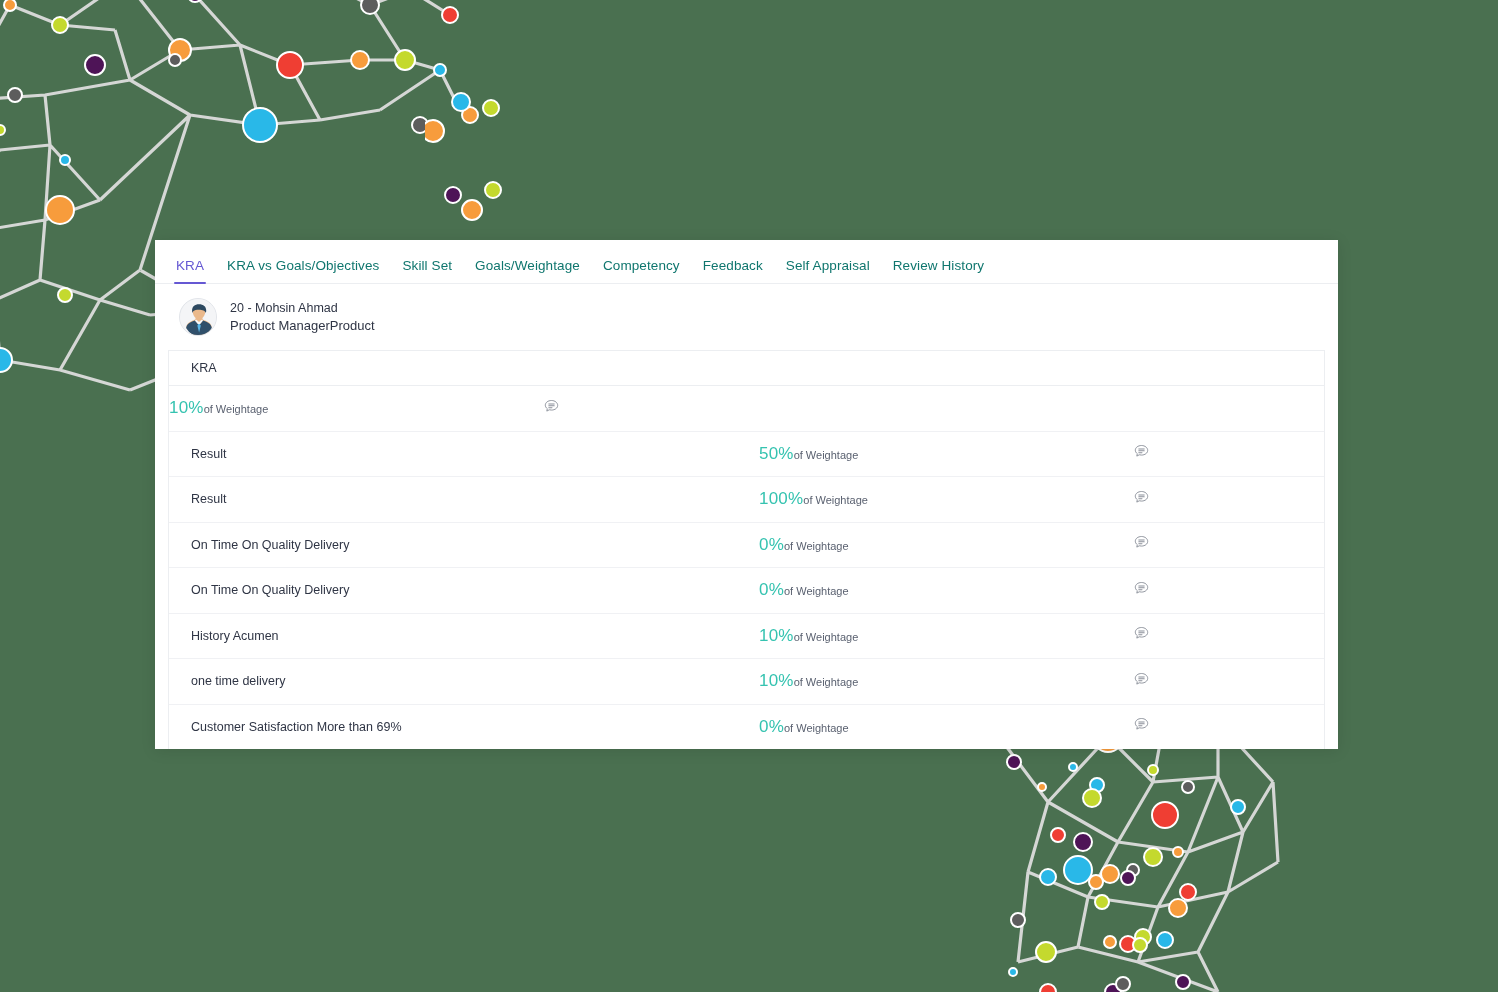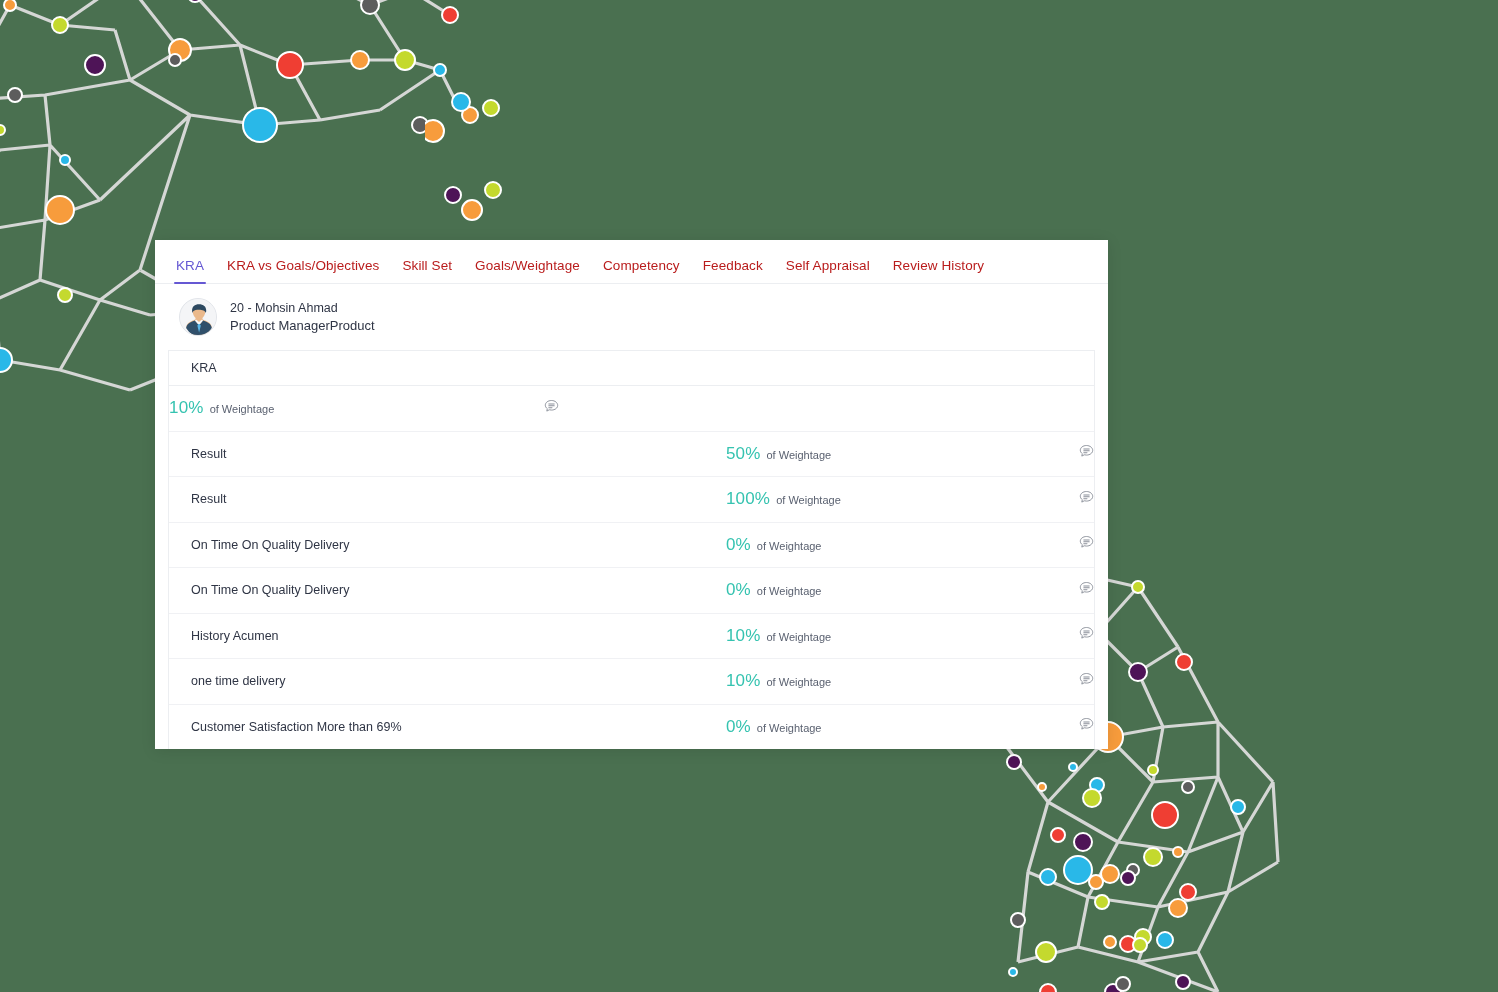--- a/index.html
+++ b/index.html
@@ -23,39 +23,39 @@
     pointer-events: none;
   }
   #net-topleft  { left: -60px; top: -30px;  width: 560px; height: 430px; }
   #net-bottomright { right: -10px; bottom: -10px; width: 520px; height: 450px; }
 
   
   .card {
     position: absolute;
     left: 155px;
     top: 240px;
-    width: 953px;
+    width: 1183px;
     height: 509px;
     background: #ffffff;
     box-shadow: 0 2px 14px rgba(0,0,0,0.10);
     overflow: hidden;
   }
 
   
   .tabbar {
     height: 44px;
     border-bottom: 1px solid #eceef1;
     display: flex;
     align-items: flex-end;
     padding: 0 12px 0 12px;
   }
   .tab {
     position: relative;
     font-size: 13.5px;
-    color: #b91c1c;
+    color: #0f766e;
     padding: 0 9px 10px 9px;
     margin-right: 5px;
     white-space: nowrap;
     cursor: pointer;
     letter-spacing: .1px;
   }
   .tab.active { color: #6558d3; }
   .tab.active::after {
     content: "";
     position: absolute;
@@ -111,21 +111,21 @@
     width: 590px;
     padding-left: 22px;
     font-size: 12.5px;
     color: #2f3545;
     white-space: nowrap;
   }
   .cell-weight {
     width: 375px;
     display: flex;
     align-items: baseline;
-    gap: 6px;
+    gap: 0;
   }
   .pct {
     font-size: 17px;
     color: #35c3b0;
     letter-spacing: .2px;
   }
   .pct-label {
     font-size: 11px;
     color: #5a6170;
   }

